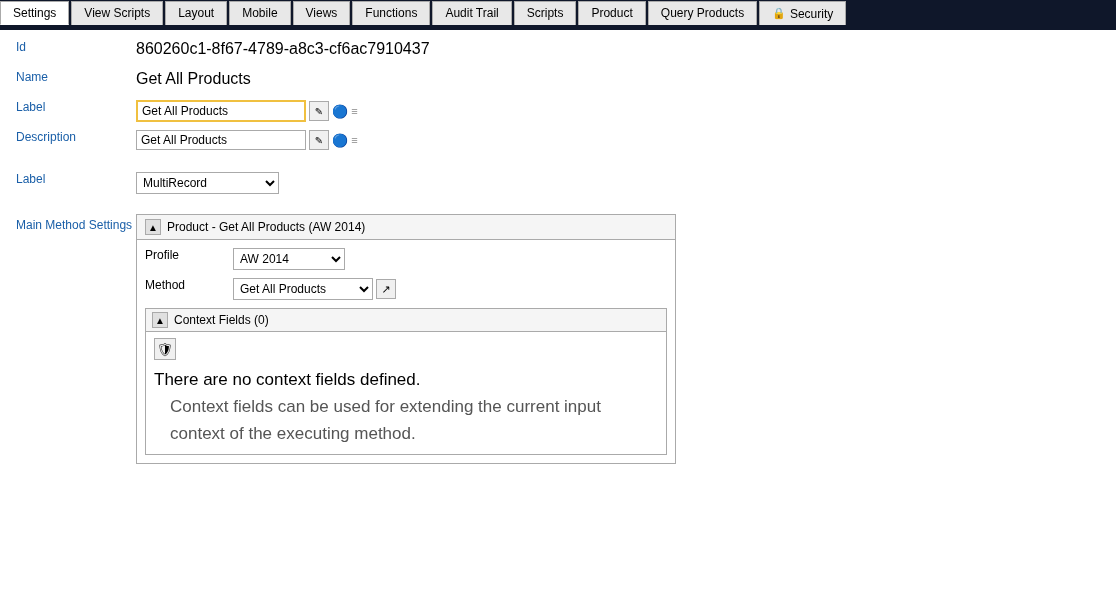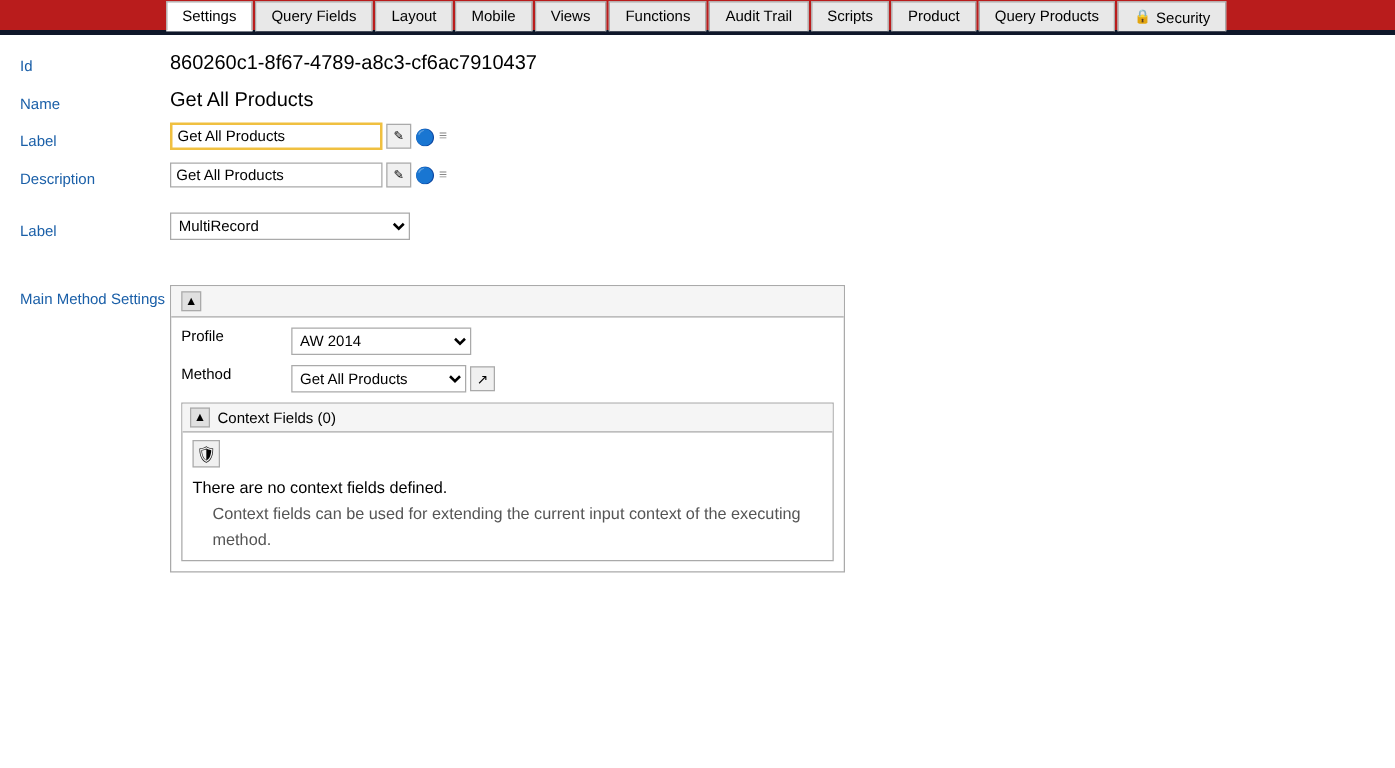--- a/index.html
+++ b/index.html
@@ -6,23 +6,22 @@
     body {
       font-family: Arial, sans-serif;
       font-size: 12px;
       background: #fff;
       color: #000;
     }
 
     
     .tabs {
       display: flex;
-      border-bottom: 4px solid #0f172a;
-      background: #b91c1c;
-      justify-content: center;
+      border-bottom: 6px solid #0f172a;
+      background: #0f172a;
     }
     .tab {
       padding: 4px 12px;
       border: 1px solid #aaa;
       border-bottom: none;
       cursor: pointer;
       background: #e8e8e8;
       margin-right: 2px;
       font-size: 12px;
       white-space: nowrap;
@@ -40,21 +39,21 @@
       gap: 4px;
     }
 
     
     .content {
       padding: 10px 16px;
     }
 
     .field-row {
       display: flex;
-      align-items: flex-end;
+      align-items: flex-start;
       margin-bottom: 8px;
       min-height: 22px;
     }
     .field-label {
       color: #1a5fa8;
       width: 120px;
       min-width: 120px;
       font-size: 12px;
     }
     .field-value {
@@ -96,21 +95,21 @@
       border: 1px solid #aaa;
       background: #fff;
       font-size: 12px;
       padding: 2px 2px;
       height: 22px;
     }
 
     
     .main-method-section {
       display: flex;
-      margin-top: 20px;
+      margin-top: 4px;
     }
     .main-method-label {
       color: #1a5fa8;
       width: 120px;
       min-width: 120px;
       font-size: 12px;
       padding-top: 4px;
     }
     .method-box {
       border: 1px solid #aaa;
@@ -172,21 +171,21 @@
       height: 22px;
       border: 1px solid #aaa;
       background: #f0f0f0;
       cursor: pointer;
       display: flex;
       align-items: center;
       justify-content: center;
       margin-bottom: 6px;
     }
     .context-info-text {
-      font-size: 13px;
+      font-size: 17px;
       color: #000;
       line-height: 1.6;
     }
     .context-info-text .indent {
       margin-left: 16px;
       color: #555;
     }
 
     .navigate-btn {
       width: 20px;
@@ -201,21 +200,21 @@
     }
   </style>
 </head>
 <body>
 
 <div class="tabs">
   <div class="tab active">
     <span>Settings</span>
   </div>
   <div class="tab">
-    <span>Query Fields</span>
+    <span>View Scripts</span>
   </div>
   <div class="tab">
     <span>Layout</span>
   </div>
   <div class="tab">
     <span>Mobile</span>
   </div>
   <div class="tab">
     <span>Views</span>
   </div>
@@ -270,43 +269,44 @@
       <span style="font-size:13px; color:#5588cc;">🔵</span>
       <span style="font-size:11px; color:#888;">≡</span>
     </div>
   </div>
 
   <div style="height: 12px;"></div>
 
   <div class="field-row">
     <span class="field-label">Label</span>
     <div class="select-wrapper">
-      <select style="width: 192px;">
+      <select style="width: 143px;">
         <option>MultiRecord</option>
       </select>
     </div>
   </div>
 
   <div style="height: 8px;"></div>
 
   <div class="main-method-section">
     <span class="main-method-label">Main Method Settings</span>
 
     <div class="method-box">
 
       <div class="method-box-header">
         <button class="collapse-btn">▲</button>
+        <span>Product  - Get All Products   (AW 2014)</span>
       </div>
 
       <div class="method-box-content">
 
         <div class="method-row">
           <span class="method-row-label">Profile</span>
           <div class="select-wrapper">
-            <select style="width: 144px;">
+            <select style="width: 112px;">
               <option>AW 2014</option>
             </select>
           </div>
         </div>
 
         <div class="method-row">
           <span class="method-row-label">Method</span>
           <div class="select-wrapper">
             <select style="width: 140px;">
               <option>Get All Products</option>

